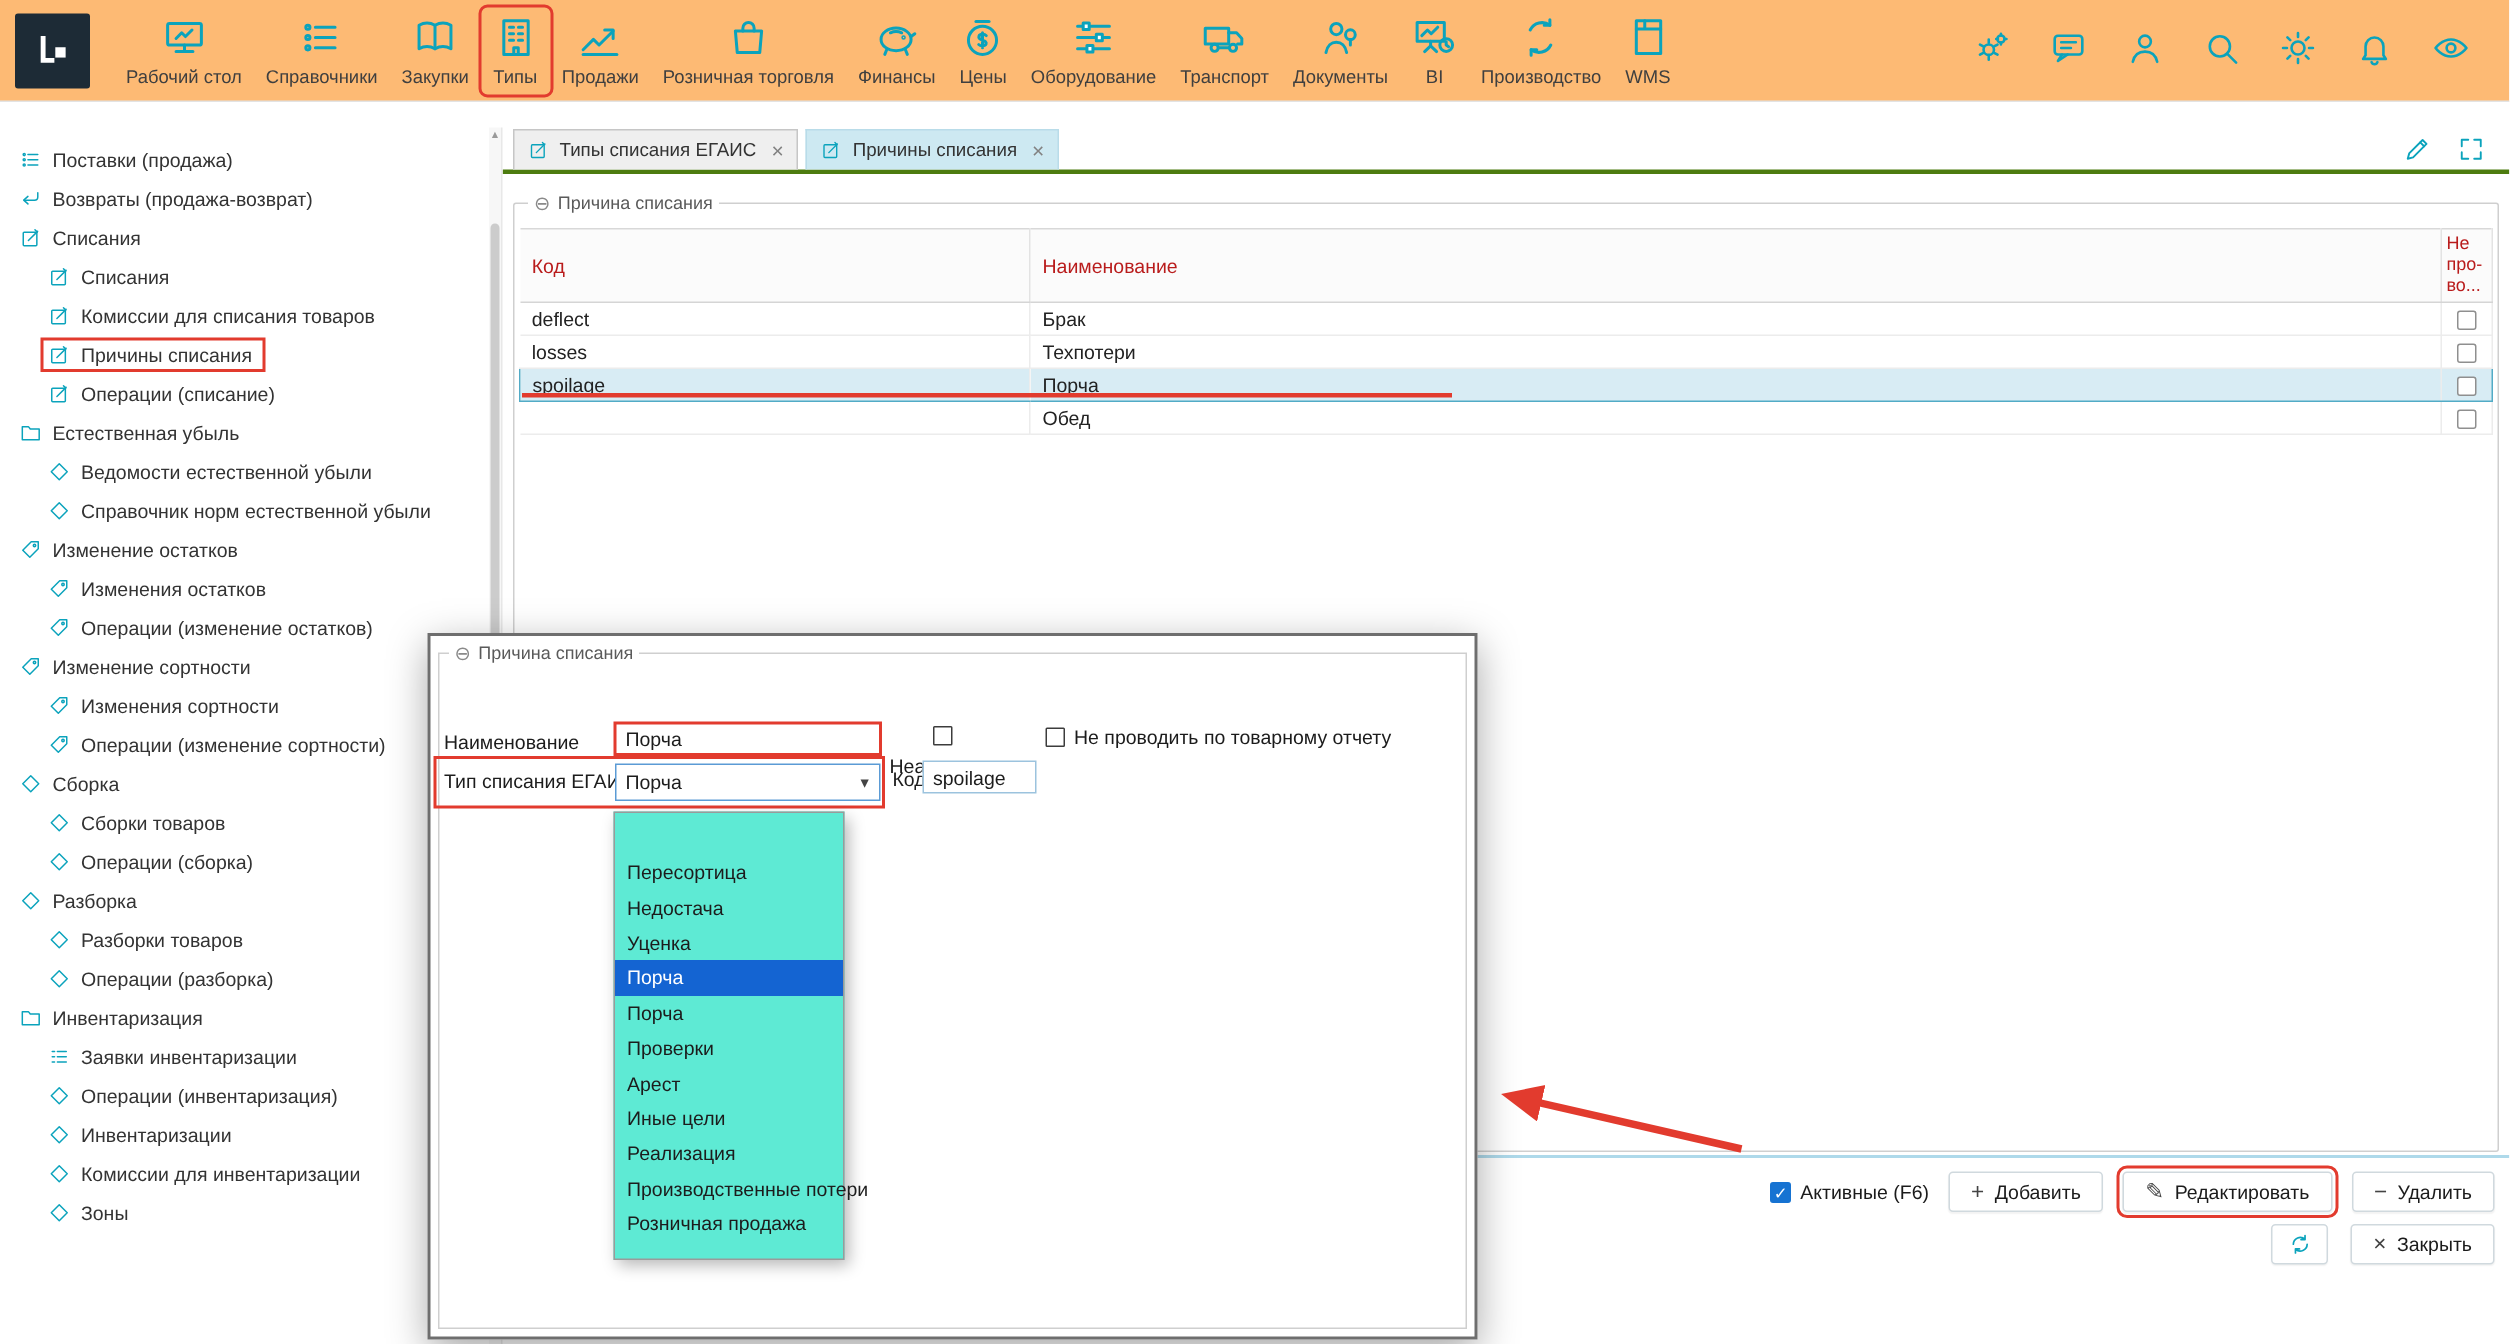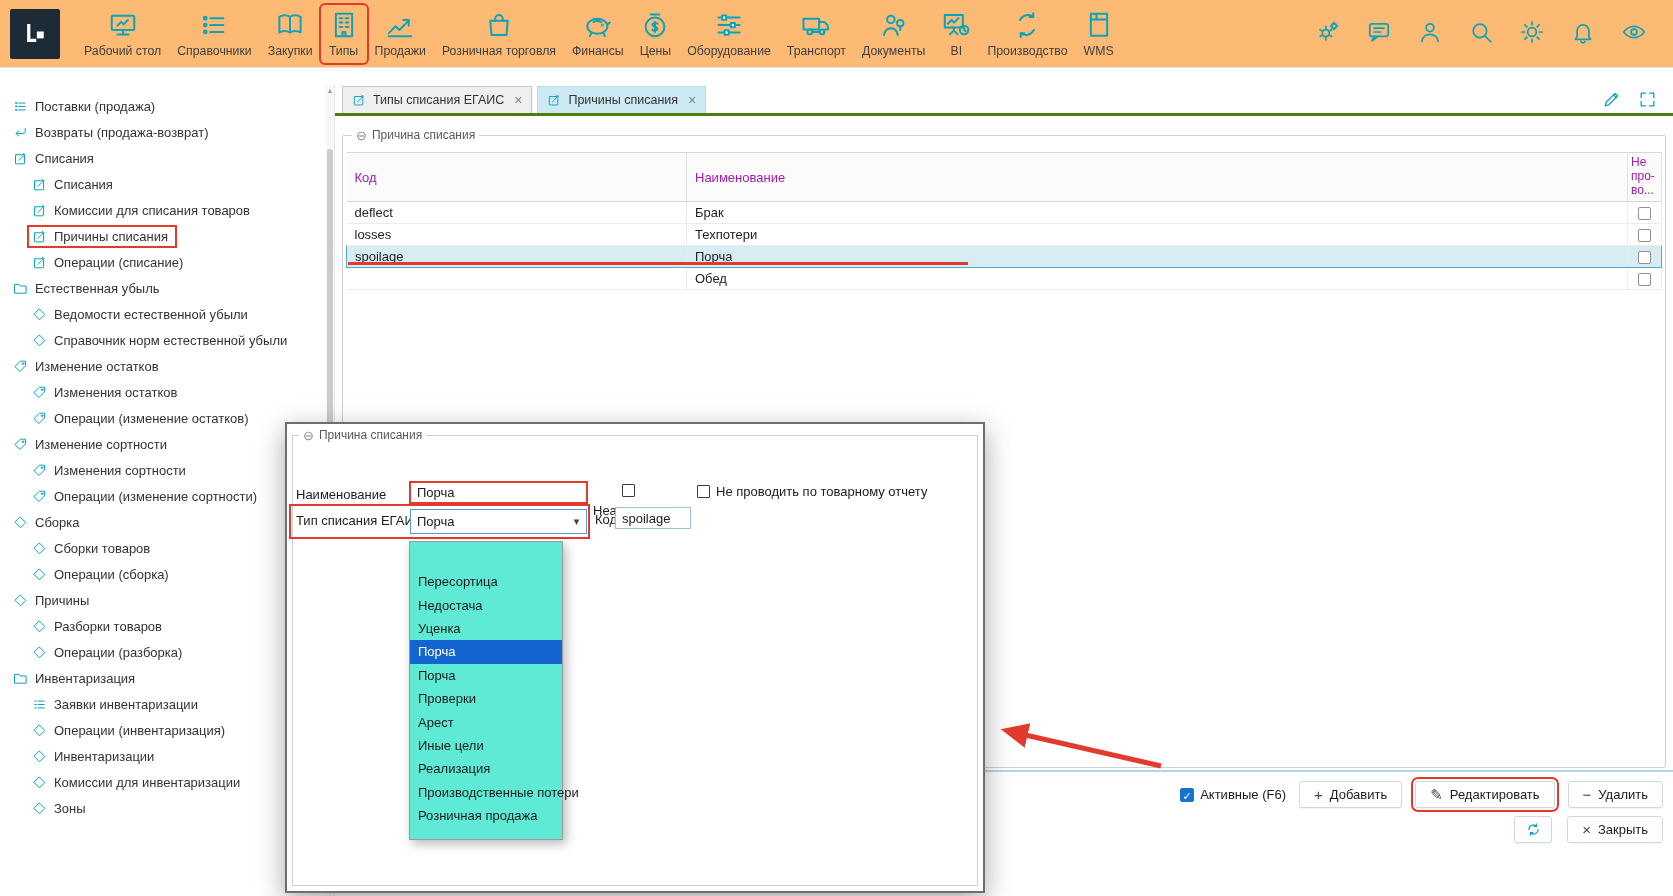--- a/index.html
+++ b/index.html
@@ -49,21 +49,21 @@
   .tab .close{color:#828282;font-size:14px;margin-left:3px;cursor:pointer;}
   .main-header-icons{position:absolute;right:16px;top:5px;display:flex;gap:17px;}
   .main-header-icons .icon{cursor:pointer;}
   .main-header-icons .icon svg{width:19px;height:19px;color:var(--teal);}
 
   .gbox{position:absolute;left:7px;right:7px;top:43px;bottom:128px;border:1px solid #cfcfcf;border-radius:2px;background:#fff;padding:10px 3px 0 3px;}
   .legend{display:flex;align-items:center;gap:5px;padding:0 4px;margin-left:6px;font-size:12px;color:#5a5a5a;}
   .legend .collapse{font-size:13px;color:#8a8a8a;line-height:1;cursor:pointer;font-style:normal;}
 
   table.grid{width:100%;border-collapse:collapse;table-layout:fixed;font-size:13px;color:#222;border-top:1px solid #d8d8d8;}
-  .grid th{height:49px;font-weight:normal;text-align:left;vertical-align:middle;padding:4px 8px;background:#fbfbfb;border-bottom:1px solid #d5d5d5;border-right:1px solid #e3e3e3;color:#a21caf;margin-top:32px;}
+  .grid th{height:49px;font-weight:normal;text-align:left;vertical-align:middle;padding:4px 8px;background:#fbfbfb;border-bottom:1px solid #d5d5d5;border-right:1px solid #e3e3e3;color:#b91c1c;margin-top:32px;}
   .grid th.col3{font-size:12px;line-height:1.15;padding:2px 3px;}
   .grid td{height:22px;padding:1px 8px;border-bottom:1px solid #ececec;border-right:1px solid #ececec;overflow:hidden;white-space:nowrap;}
   .grid td.cbcell{text-align:center;padding:1px 2px;}
   .cb{display:inline-block;width:13px;height:13px;border:1px solid #8f8f8f;border-radius:2px;background:#fff;vertical-align:middle;cursor:pointer;}
   tr.selected td{background:var(--rowsel);border-top:1px solid #52abc6;border-bottom:1px solid #52abc6;}
   tr.selected td:first-child{border-left:1px solid #52abc6;}
   tr.selected td:last-child{border-right:1px solid #52abc6;}
 
   .mfooter{position:absolute;left:0;right:0;bottom:0;height:126px;background:#fff;border-top:2px solid #aed9ea;}
   .frow1{position:absolute;right:10px;top:9px;display:flex;align-items:center;gap:13px;}
@@ -437,21 +437,21 @@
               <path d="M12 3.5l8.5 8.5L12 20.5 3.5 12z"></path>
             </svg></span>
           <span class="side-label">Операции (сборка)</span>
         </span>
       </div>
       <div class="side-item">
         <span class="pill">
           <span class="icon"><svg viewBox="0 0 24 24" fill="none" stroke="currentColor" stroke-width="1.6" stroke-linecap="round" stroke-linejoin="round">
               <path d="M12 3.5l8.5 8.5L12 20.5 3.5 12z"></path>
             </svg></span>
-          <span class="side-label">Причины</span>
+          <span class="side-label">Разборка</span>
         </span>
       </div>
       <div class="side-item lvl1">
         <span class="pill">
           <span class="icon"><svg viewBox="0 0 24 24" fill="none" stroke="currentColor" stroke-width="1.6" stroke-linecap="round" stroke-linejoin="round">
               <path d="M12 3.5l8.5 8.5L12 20.5 3.5 12z"></path>
             </svg></span>
           <span class="side-label">Разборки товаров</span>
         </span>
       </div>

